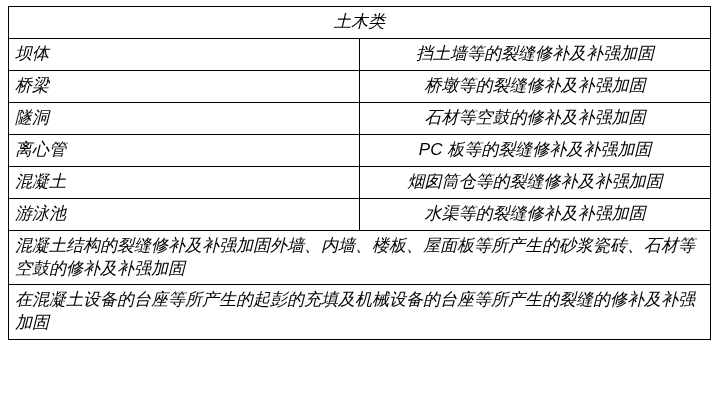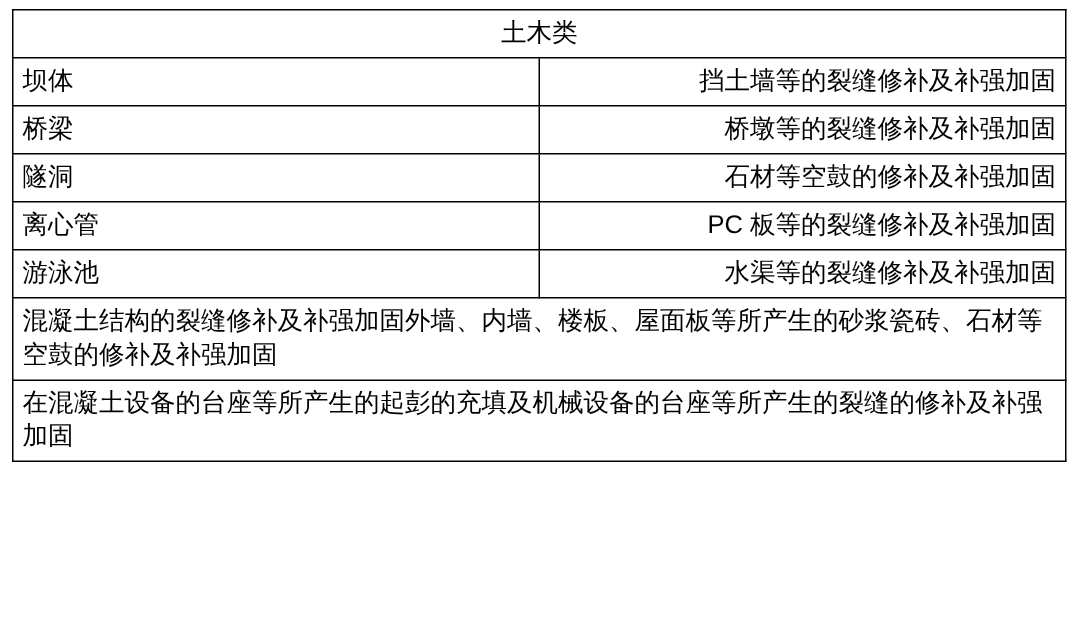--- a/index.html
+++ b/index.html
@@ -11,20 +11,21 @@
     width: 719px;
     height: 414px;
     font-family: "Liberation Sans", sans-serif;
     color: #000000;
   }
   .sheet {
     width: 719px;
     height: 414px;
     box-sizing: border-box;
     padding: 6px 8px 6px 8px;
+    font-style: italic;
   }
   table.main {
     border-collapse: collapse;
     width: 703px;
     table-layout: fixed;
   }
   table.main td {
     border: 1px solid #000000;
     font-size: 17px;
     line-height: 1.35;
@@ -32,21 +33,21 @@
     vertical-align: middle;
   }
   td.section {
     text-align: center;
   }
   td.cat {
     text-align: left;
     width: 312px;
   }
   td.desc {
-    text-align: right;
+    text-align: center;
     padding-left: 10px;
   }
   td.para {
     text-align: left;
     padding: 5px 8px 6px 8px;
     line-height: 1.5;
     margin-top: 32px;
   }
 </style>
 </head>
@@ -73,20 +74,24 @@
       <tr>
         <td class="cat">隧洞</td>
         <td class="desc">石材等空鼓的修补及补强加固</td>
       </tr>
 
       <tr>
         <td class="cat">离心管</td>
         <td class="desc">PC 板等的裂缝修补及补强加固</td>
       </tr>
 
+      <tr>
+        <td class="cat">混凝土</td>
+        <td class="desc">烟囱筒仓等的裂缝修补及补强加固</td>
+      </tr>
 
       <tr>
         <td class="cat">游泳池</td>
         <td class="desc">水渠等的裂缝修补及补强加固</td>
       </tr>
 
 
       <tr>
         <td class="para" colspan="2">混凝土结构的裂缝修补及补强加固外墙、内墙、楼板、屋面板等所产生的砂浆瓷砖、石材等空鼓的修补及补强加固</td>
       </tr>

